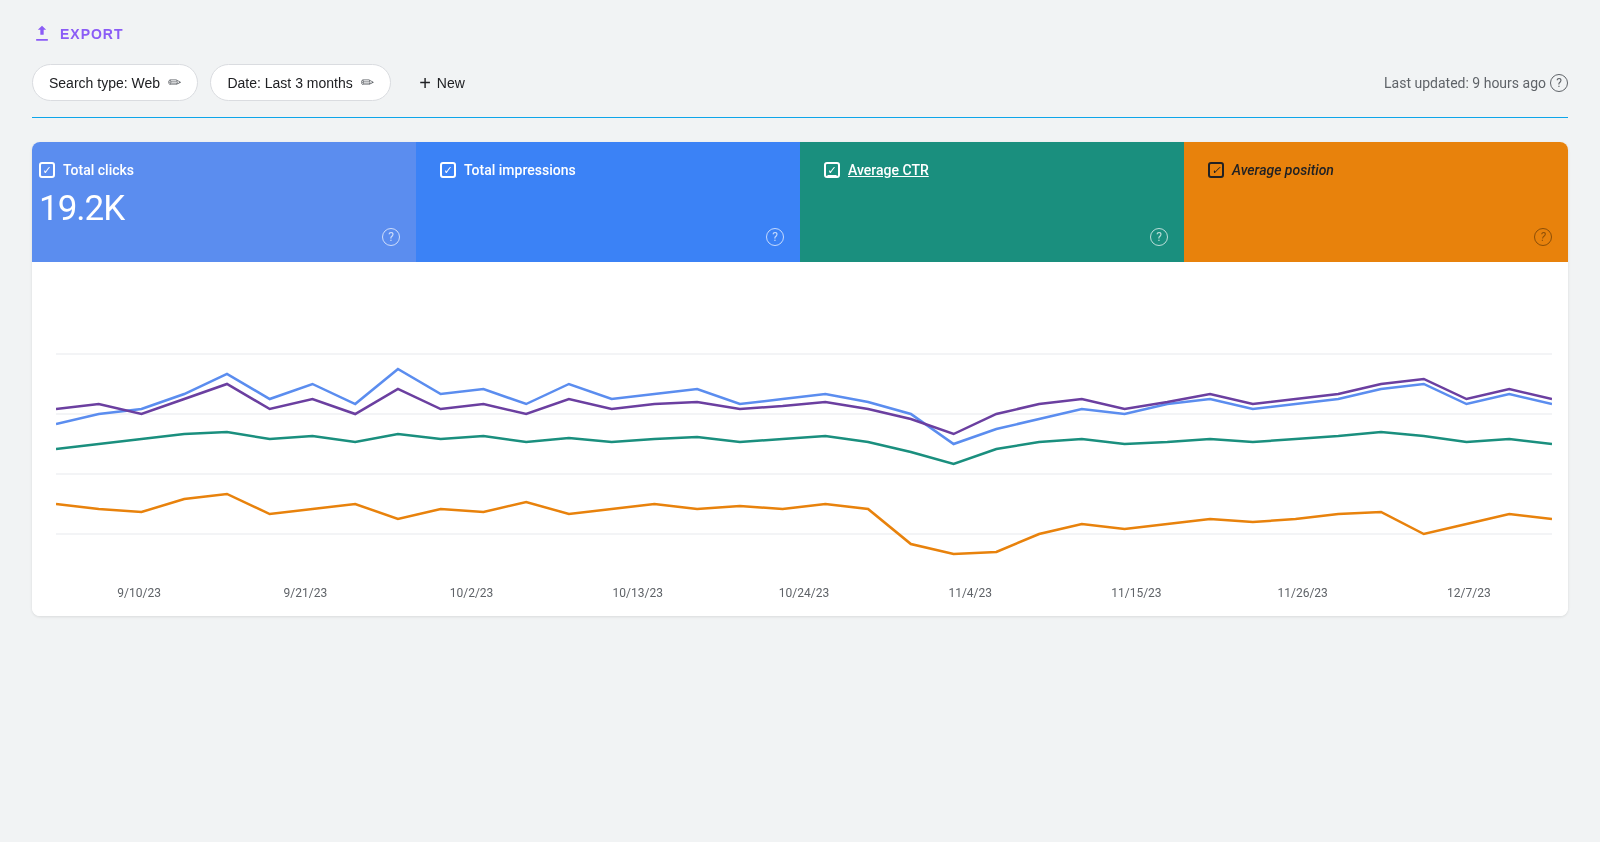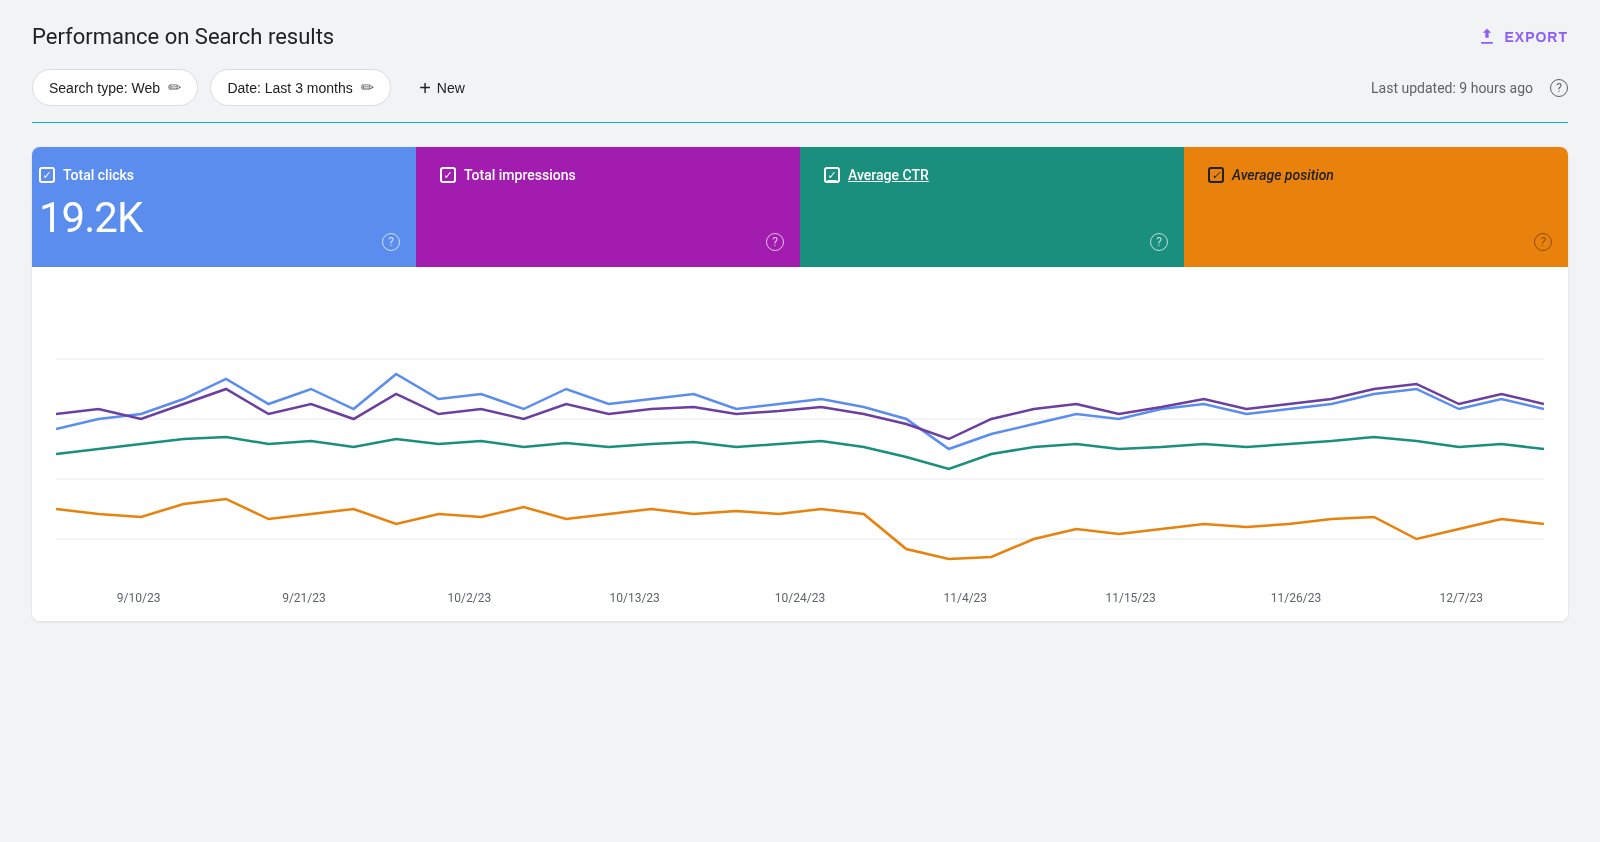--- a/index.html
+++ b/index.html
@@ -89,21 +89,21 @@
       font-weight: 300;
       line-height: 1;
     }
 
     .last-updated {
       margin-left: auto;
       font-size: 14px;
       color: #5f6368;
       display: flex;
       align-items: center;
-      gap: 17px;
+      gap: 4px;
     }
 
     .help-icon {
       width: 18px;
       height: 18px;
       border-radius: 50%;
       border: 1.5px solid #5f6368;
       display: inline-flex;
       align-items: center;
       justify-content: center;
@@ -158,34 +158,34 @@
       flex-shrink: 0;
     }
 
     .checkbox-icon::after {
       content: '✓';
       font-size: 11px;
       line-height: 1;
     }
 
     .metric-value {
-      font-size: 42px;
+      font-size: 35px;
       font-weight: 400;
       letter-spacing: -1px;
       line-height: 1.1;
     }
 
     .metric-help {
       position: absolute;
       bottom: 16px;
       right: 16px;
     }
 
     .chart-area {
-      padding: 32px 24px 16px 24px;
+      padding: 32px 16px 16px 24px;
       background: #fff;
       min-height: 340px;
       position: relative;
     }
 
     .chart-svg {
       width: 100%;
       height: 280px;
     }
 
@@ -199,21 +199,20 @@
 
     .x-label {
       text-align: center;
       flex: 1;
     }
   </style>
 </head>
 <body>
 
 <div class="page-header">
-  <h1 class="page-title">Performance on Search results</h1>
   <button class="export-btn">
     <svg class="export-icon" viewBox="0 0 24 24" fill="currentColor">
       <path d="M5 20h14v-2H5v2zm7-18l-5 5h3v6h4v-6h3l-5-5z"></path>
     </svg>
     <span>EXPORT</span>
   </button>
 </div>
 
 <div class="filters-bar">
   <button class="filter-chip">
@@ -242,21 +241,21 @@
       <div class="metric-card-header">
         <span class="checkbox-icon"></span>
         <span>Total clicks</span>
       </div>
       <div class="metric-value">19.2K</div>
       <div class="metric-help">
         <span class="help-icon" style="border-color:rgba(255,255,255,0.7);color:rgba(255,255,255,0.7);">?</span>
       </div>
     </div>
 
-    <div class="metric-card" style="background:#a21caf;color:#fff;">
+    <div class="metric-card" style="background:#3b82f6;color:#fff;">
       <div class="metric-card-header">
         <span class="checkbox-icon"></span>
         <span>Total impressions</span>
       </div>
       <div class="metric-help">
         <span class="help-icon" style="border-color:rgba(255,255,255,0.7);color:rgba(255,255,255,0.7);">?</span>
       </div>
     </div>
 
     <div class="metric-card" style="background:#1a8f7e;color:#fff;text-decoration:underline;">

